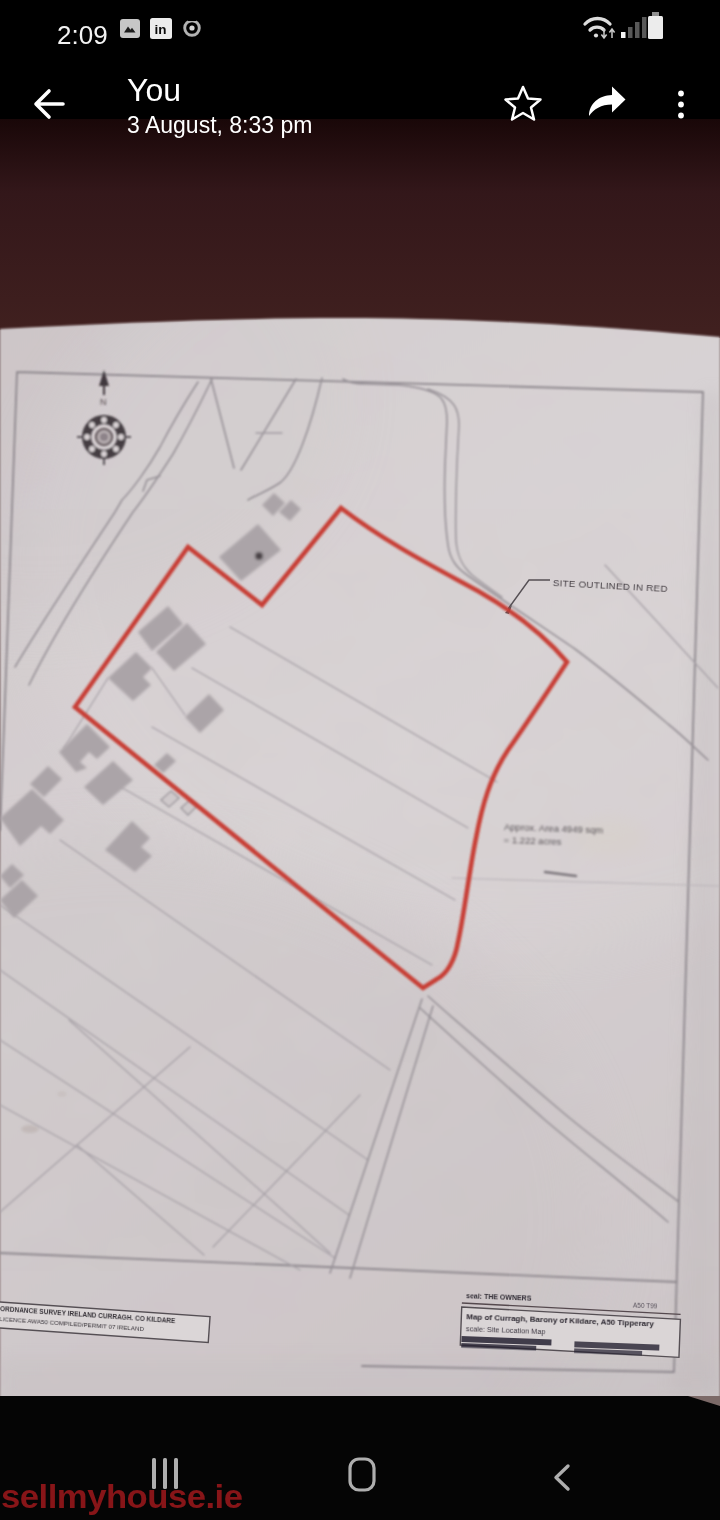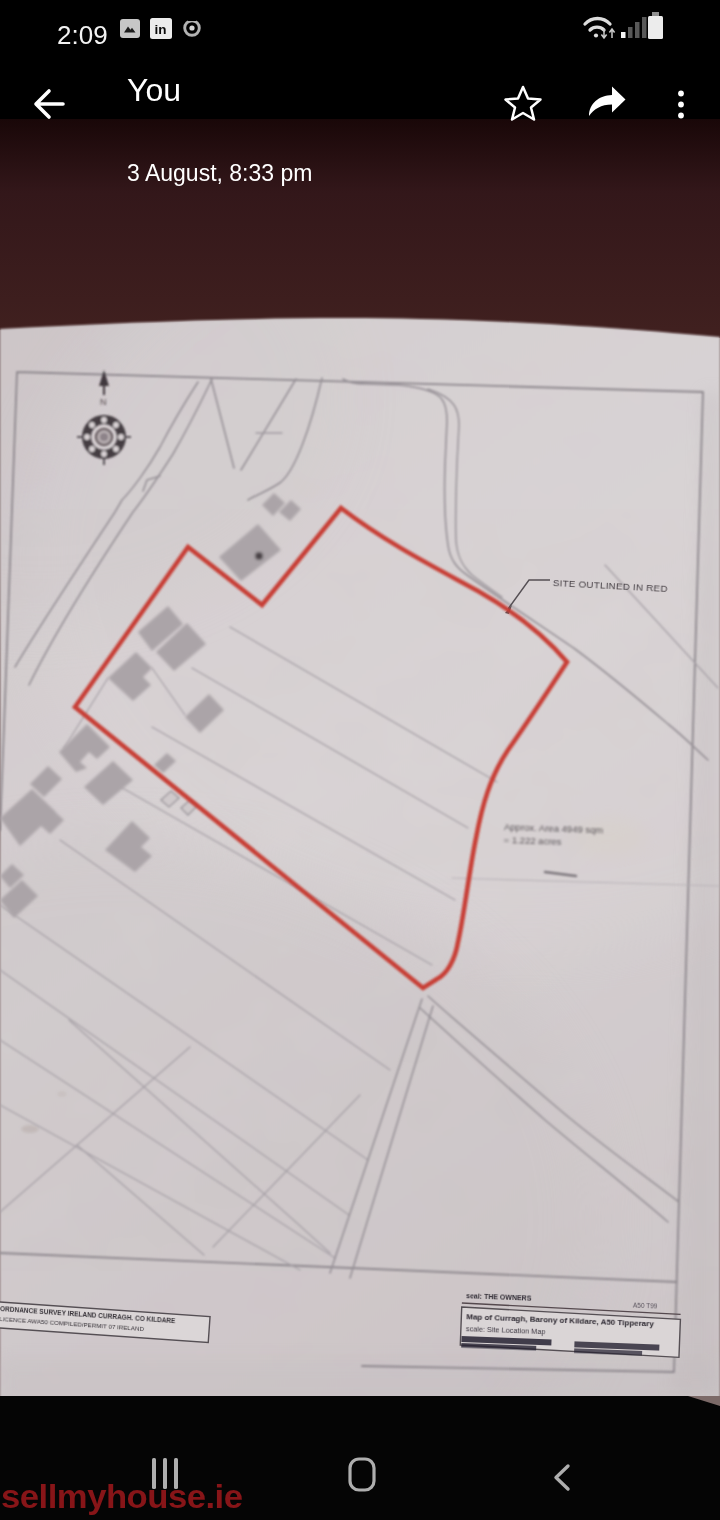--- a/index.html
+++ b/index.html
@@ -276,21 +276,21 @@
 
   <g fill="#fff">
     <circle cx="681" cy="93.5" r="2.9"></circle>
       <circle cx="681" cy="104.5" r="2.9"></circle>
       <circle cx="681" cy="115.5" r="2.9"></circle>
   </g>
 </svg>
 
 <div class="abs" style="left:127px;top:72px;color:#fff;font-size:32px;font-weight:normal;z-index:5;">You</div>
 
-<div class="abs" style="left:127px;top:112px;color:#fff;font-size:23px;z-index:5;margin-top:48px;">3 August, 8:33 pm</div>
+<div class="abs" style="left:127px;top:112px;color:#fff;font-size:23px;z-index:5;">3 August, 8:33 pm</div>
 
 <div class="abs" style="left:0;top:1396px;width:720px;height:124px;background:#050505;"></div>
 <svg class="abs" style="left:0;top:1396px;z-index:6;" width="720" height="124" viewBox="0 1396 720 124">
 
   <polygon points="688,1396 720,1396 720,1406" fill="#8a7573" opacity="0.9"></polygon>
 
   <g fill="#aeaeae">
     <rect x="152" y="1458" width="4" height="31" rx="1.5"></rect>
     <rect x="163" y="1458" width="4" height="31" rx="1.5"></rect>
     <rect x="174" y="1458" width="4" height="31" rx="1.5"></rect>

